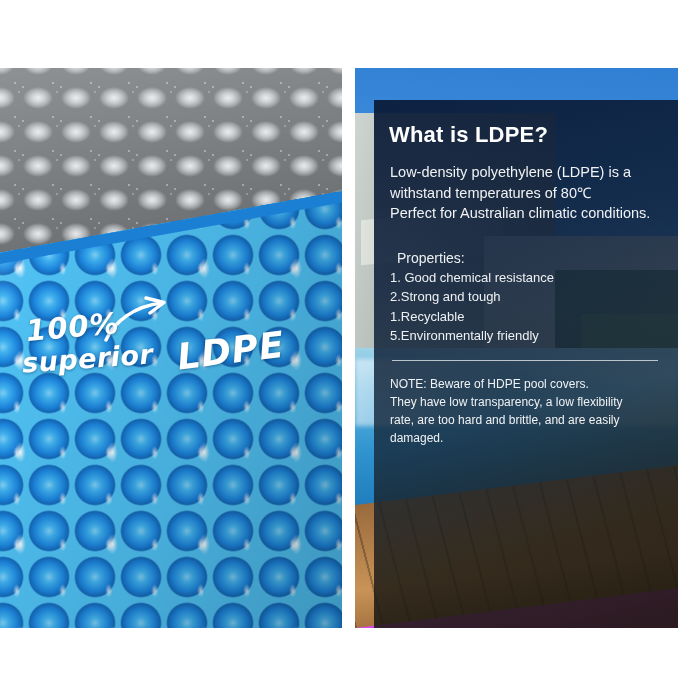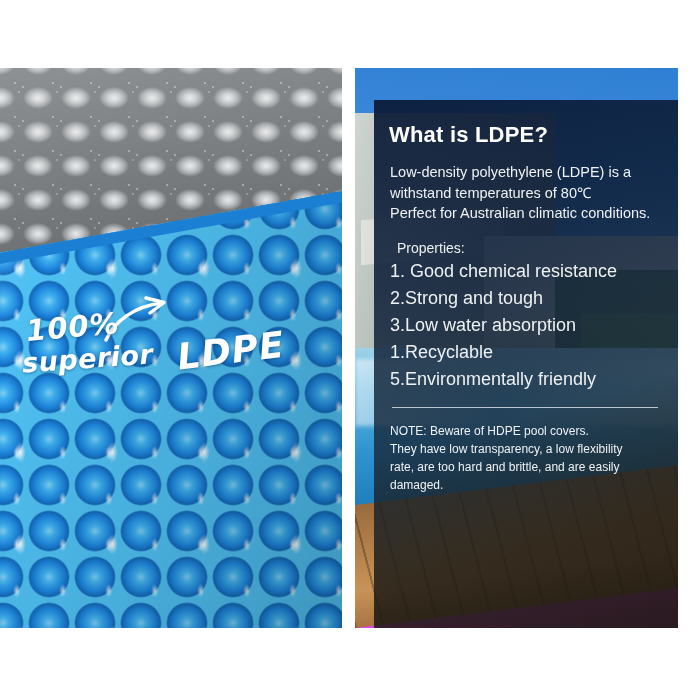--- a/index.html
+++ b/index.html
@@ -165,26 +165,26 @@
   .info-box{
     position:absolute;left:19px;top:32px;width:304px;height:529px;
     background:linear-gradient(165deg, rgba(10,26,54,.93) 0%, rgba(14,32,58,.88) 30%, rgba(22,40,58,.80) 58%, rgba(30,28,22,.86) 80%, rgba(28,22,14,.92) 100%);
     box-sizing:border-box;padding:22px 14px 0 14px;
   }
   .info-title{
     color:#ffffff;font-size:22px;font-weight:bold;margin:0 0 14px 1px;
     letter-spacing:.2px;
   }
   .info-para{
-    color:#f0f2f4;font-size:14.5px;line-height:1.42;margin:0 0 16px 2px;
+    color:#f0f2f4;font-size:14.5px;line-height:1.42;margin:0 0 26px 2px;
   }
   .info-para div{white-space:nowrap;}
   .props-head{color:#eef1f3;font-size:14px;margin:0 0 2px 9px;}
   .props-list{list-style:none;margin:0 0 0 2px;padding:0;}
-  .props-list li{color:#eef1f3;font-size:18px;line-height:1.50;white-space:nowrap;}
+  .props-list li{color:#eef1f3;font-size:13px;line-height:1.50;white-space:nowrap;}
   .divider{
     height:1px;background:rgba(235,240,245,.75);
     margin:14px 6px 14px 4px;
   }
   .note{color:#f0f2f4;font-size:12px;line-height:1.50;margin:0 0 0 2px;}
   .note div{white-space:nowrap;}
 </style>
 </head>
 <body>
 
@@ -231,21 +231,20 @@
       <div class="info-para">
         <div>Low-density polyethylene (LDPE) is a</div>
         <div>withstand temperatures of 80℃</div>
         <div>Perfect for Australian climatic conditions.</div>
       </div>
 
       <div class="props-head">Properties:</div>
       <ul class="props-list">
         <li>1. Good chemical resistance</li>
         <li>2.Strong and tough</li>
-        <li>3.Low water absorption</li>
         <li>1.Recyclable</li>
         <li>5.Environmentally friendly</li>
       </ul>
 
       <div class="divider"></div>
 
       <div class="note">
         <div>NOTE: Beware of HDPE pool covers.</div>
         <div>They have low transparency, a low flexibility</div>
         <div>rate, are too hard and brittle, and are easily</div>

